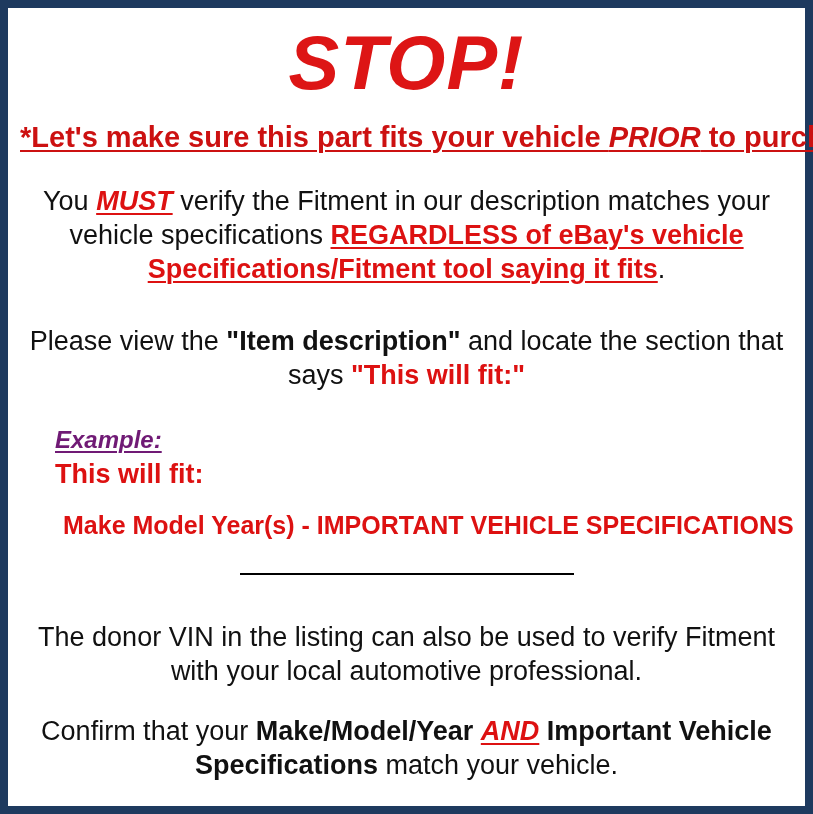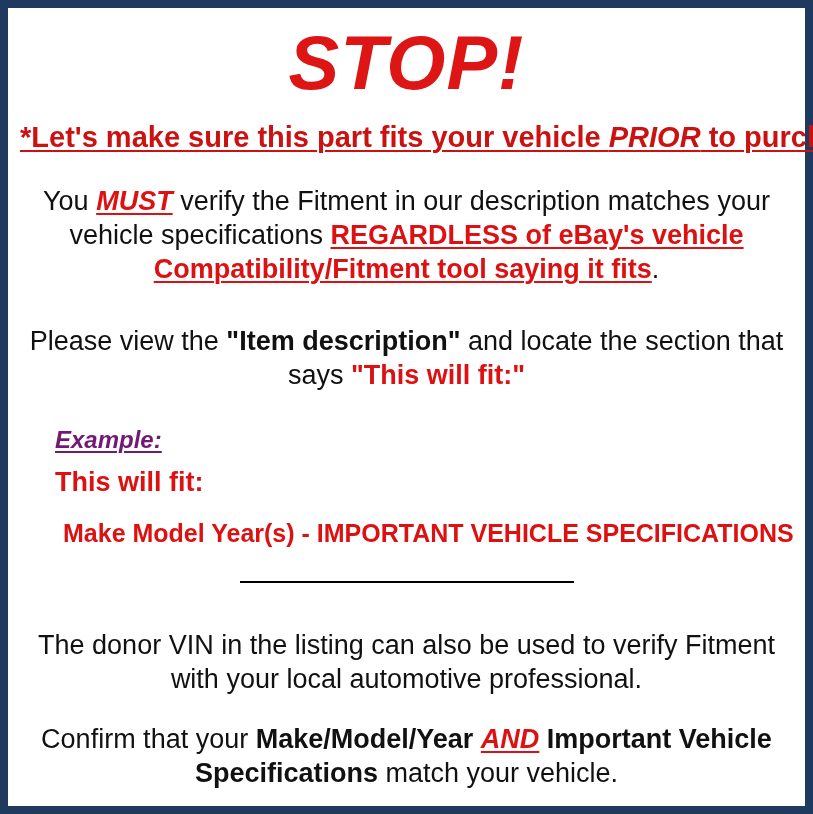--- a/index.html
+++ b/index.html
@@ -99,21 +99,21 @@
     text-decoration: underline;
     text-decoration-thickness: 2px;
     text-underline-offset: 3px;
     display: inline-block;
   }
   .example-fit {
     color: #dd1111;
     font-weight: bold;
     font-size: 27px;
     line-height: 32px;
-    margin-top: 12px;
+    margin-top: 4px;
   }
   .example-spec {
     color: #dd1111;
     font-weight: bold;
     font-size: 25px;
     line-height: 26px;
     margin-top: 22px;
     padding-left: 8px;
     white-space: nowrap;
   }
@@ -150,21 +150,21 @@
 
     <h1 class="headline">STOP!</h1>
 
     <div class="banner-line">
       <span class="u">
         <span>*Let's make sure this part fits your vehicle </span><i>PRIOR</i><span> to purchasing*</span>
       </span>
     </div>
 
     <p class="para para-1">
-      <span>You </span><span class="red b it ul">MUST</span><span> verify the Fitment in our description matches your vehicle specifications </span><span class="red b ul">REGARDLESS of eBay's vehicle Compatibility/Fitment tool saying it fits</span><span>.</span>
+      <span>You </span><span class="red b it ul">MUST</span><span> verify the Fitment in our description matches your vehicle specifications </span><span class="red b ul">REGARDLESS of eBay's vehicle Specifications/Fitment tool saying it fits</span><span>.</span>
     </p>
 
     <p class="para para-2">
       <span>Please view the </span><span class="b">"Item description"</span><span> and locate the section that says </span><span class="red b">"This will fit:"</span>
     </p>
 
     <div class="example-block">
       <div>
         <span class="example-label">Example:</span>
       </div>

